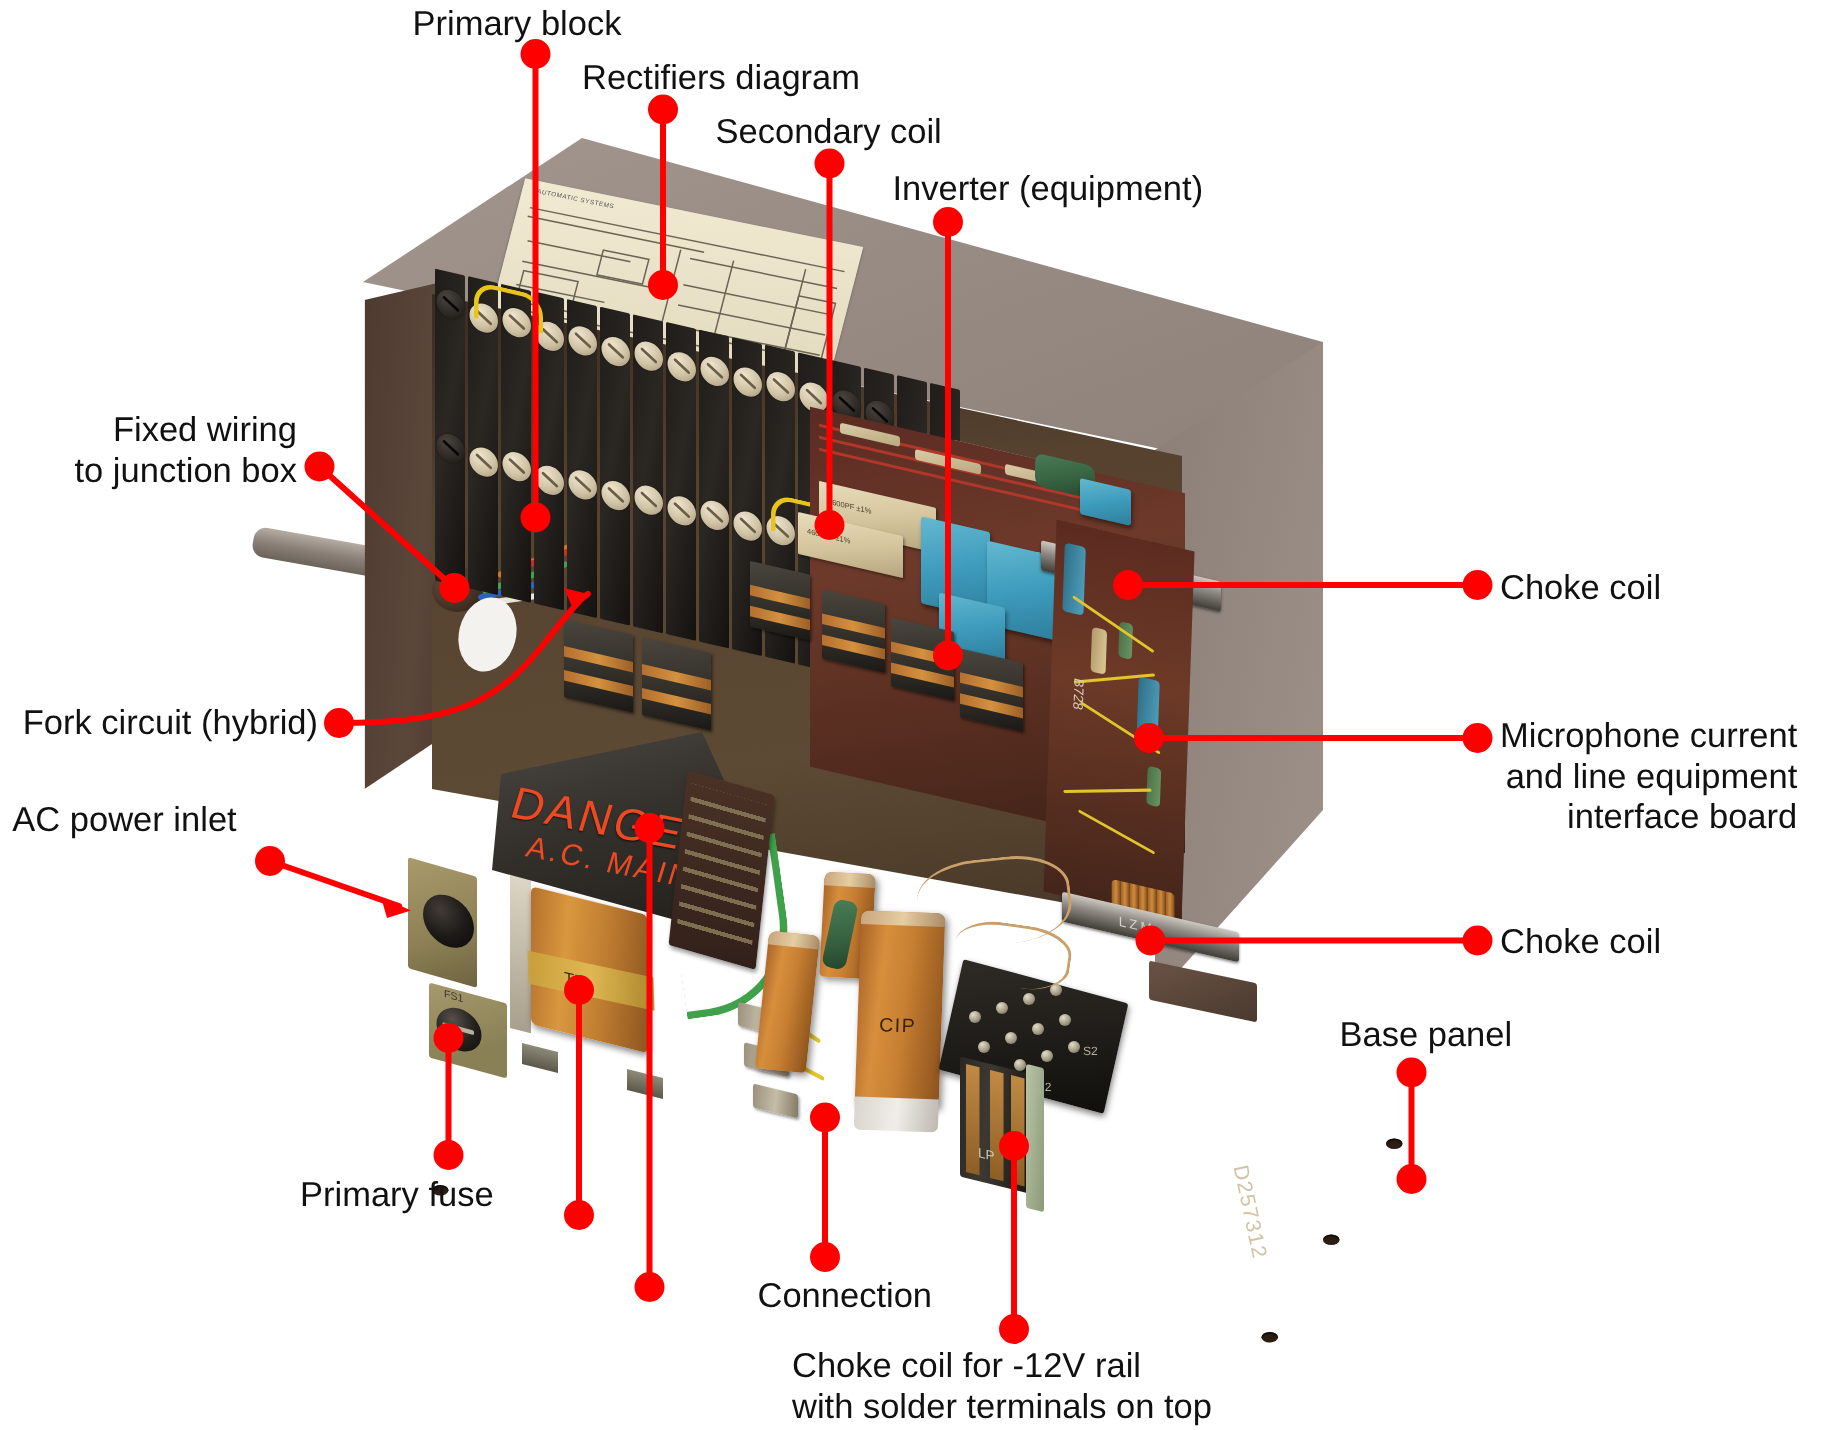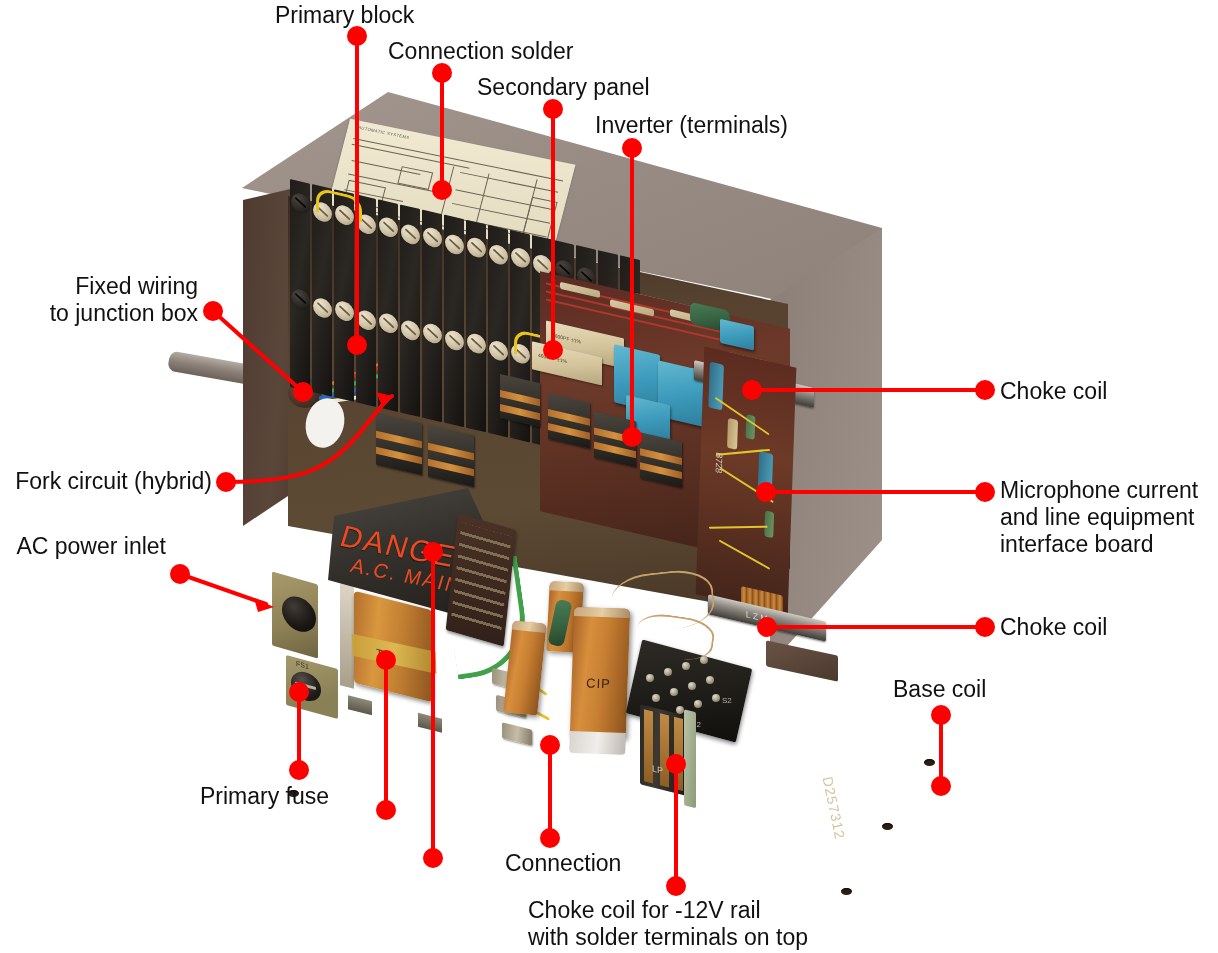--- a/index.html
+++ b/index.html
@@ -541,34 +541,34 @@
       <circle cx="985" cy="627" r="8"></circle>
       <circle cx="767" cy="627" r="8"></circle>
 
       <line x1="941" y1="715" x2="941" y2="786"></line>
       <circle cx="941" cy="715" r="8"></circle>
       <circle cx="941" cy="786" r="8"></circle>
     </g>
   </svg>
 
   <div class="label l" style="left:275px;top:2px;">Primary block</div>
-  <div class="label l" style="left:388px;top:38px;">Connection solder</div>
-  <div class="label l" style="left:477px;top:74px;">Secondary panel</div>
-  <div class="label l" style="left:595px;top:112px;">Inverter (terminals)</div>
+  <div class="label l" style="left:388px;top:38px;">Rectifiers diagram</div>
+  <div class="label l" style="left:477px;top:74px;">Secondary coil</div>
+  <div class="label l" style="left:595px;top:112px;">Inverter (equipment)</div>
 
   <div class="label r" style="left:0px;top:468px;width:212px;">Fork circuit (hybrid)</div>
   <div class="label r" style="left:0px;top:273px;width:198px;">Fixed wiring
 to junction box</div>
-  <div class="label r" style="left:0px;top:533px;width:166px;">AC power inlet</div>
+  <div class="label r" style="left:0px;top:533px;width:166px;text-align:center;">AC power inlet</div>
 
   <div class="label l" style="left:200px;top:783px;">Primary fuse</div>
   <div class="label l" style="left:505px;top:850px;">Connection</div>
   <div class="label l" style="left:528px;top:897px;">Choke coil for -12V rail
 with solder terminals on top</div>
 
   <div class="label l" style="left:1000px;top:378px;">Choke coil</div>
-  <div class="label l" style="left:1000px;top:477px;">Microphone current
+  <div class="label l" style="left:1000px;top:477px;text-align:right;">Microphone current
 and line equipment
 interface board</div>
   <div class="label l" style="left:1000px;top:614px;">Choke coil</div>
-  <div class="label l" style="left:893px;top:676px;">Base coil</div>
+  <div class="label l" style="left:893px;top:676px;">Base panel</div>
 
 </div>
 
 </body></html>

